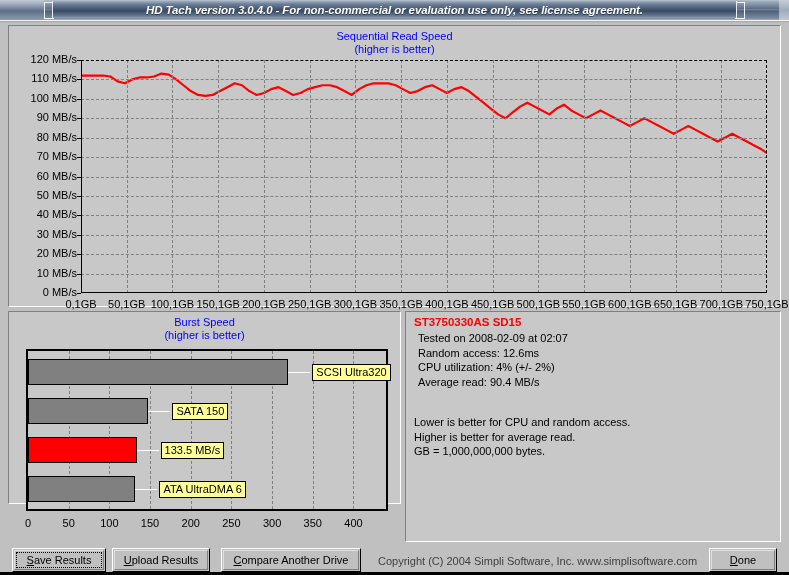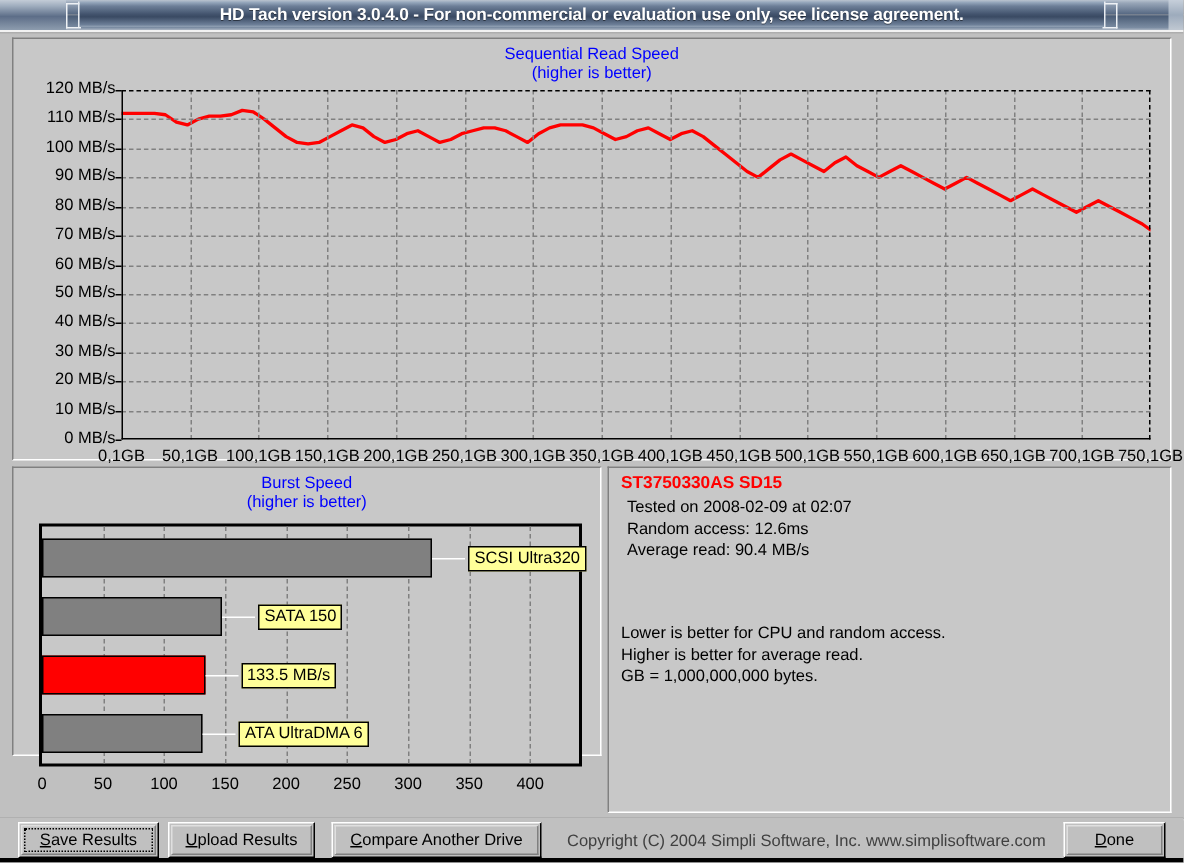--- a/index.html
+++ b/index.html
@@ -19,21 +19,21 @@
     overflow:hidden;
   }
   .tb-left-block{
     position:absolute;left:0;top:0;width:44px;height:20px;
     background:linear-gradient(to bottom,#c3ccd7 0%,#9fadbe 20%,#5d6e88 55%,#8d9cae 100%);
   }
   .tb-inner{
     position:absolute;left:52px;top:1px;right:52px;height:17px;
     background:linear-gradient(to bottom,#9fb0c4 0%,#6d7f98 18%,#42536d 50%,#3a4a63 60%,#6b7d96 90%,#93a3b6 100%);
     border-left:1px solid #e8ecf1;border-right:1px solid #e8ecf1;
-    display:flex;align-items:center;justify-content:center;
+    display:flex;align-items:center;justify-content:center;font-style:italic;
   }
   .tb-title{
     color:#ffffff;font-size:11.5px;font-weight:bold;white-space:nowrap;
     letter-spacing:-0.1px;
     text-shadow:0 1px 0 rgba(0,0,0,.45);
   }
   .tb-bracket{
     position:absolute;top:2px;width:9px;height:15px;
     border:1px solid #eef1f5;background:transparent;
   }
@@ -295,20 +295,21 @@
         <div class="leader" style="left: 126.4px; top: 177px; width: 22px;"></div>
         <div class="callout" style="left: 150.4px; top: 169px;">ATA UltraDMA 6</div>
       </div>
   </div>
 
   <div class="panel" id="infoPanel">
     <div class="info-head">ST3750330AS SD15</div>
     <div class="info-lines" id="infoLines">
         <div>Tested on 2008-02-09 at 02:07</div>
         <div>Random access: 12.6ms</div>
+        <div>CPU utilization: 4% (+/- 2%)</div>
         <div>Average read: 90.4 MB/s</div>
       </div>
     <div class="info-lines2" id="infoNotes">
         <div>Lower is better for CPU and random access.</div>
         <div>Higher is better for average read.</div>
         <div>GB = 1,000,000,000 bytes.</div>
       </div>
   </div>
 
   <div class="hr-top"></div>

